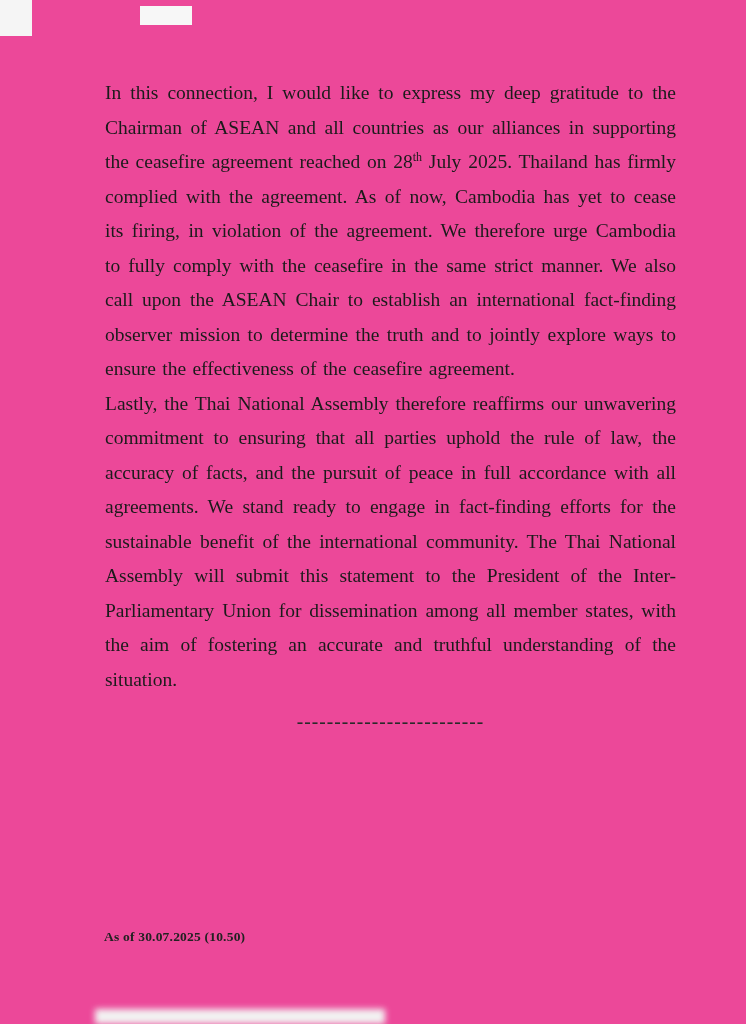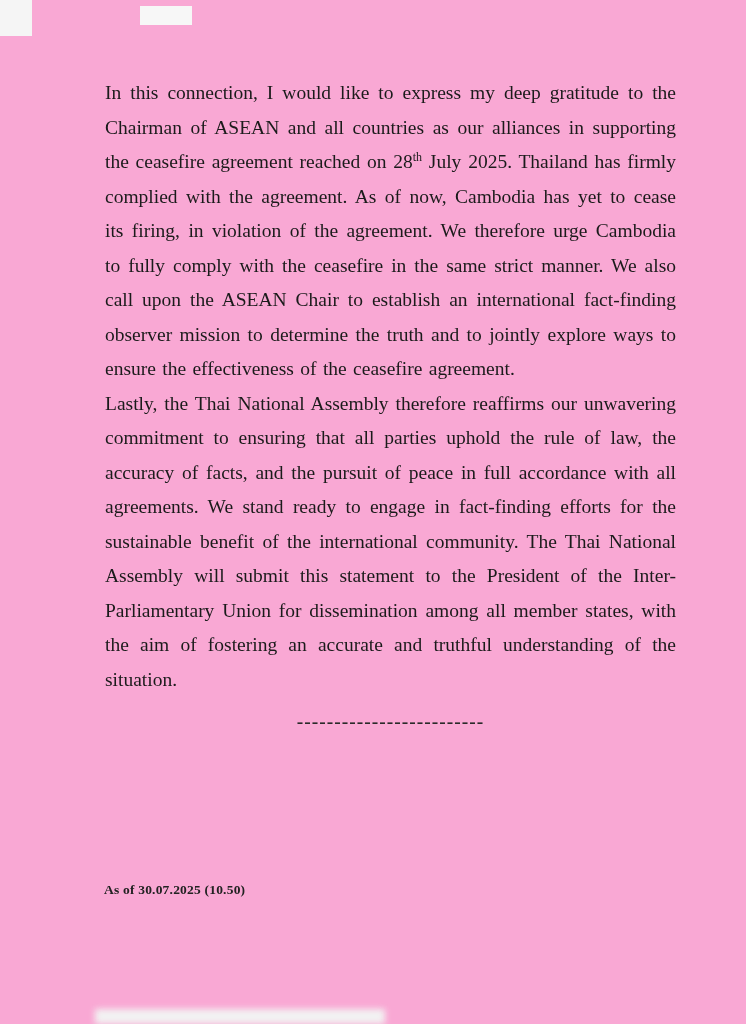--- a/index.html
+++ b/index.html
@@ -4,21 +4,21 @@
 <style>
   html, body {
     margin: 0;
     padding: 0;
     background: #e9e9e9;
   }
   .page {
     position: relative;
     width: 746px;
     height: 1024px;
-    background: #f9a8d4;
+    background: #ec4899;
     overflow: hidden;
     font-family: "Liberation Serif", "DejaVu Serif", serif;
     color: #1b1b1b;
   }
   .content {
     position: absolute;
     top: 0;
     left: 0;
     width: 746px;
     padding: 76px 70px 0 105px;
@@ -45,21 +45,21 @@
     line-height: 34.5px;
     text-align: center;
     font-weight: 700;
     letter-spacing: 1px;
     color: #2a2a2a;
     user-select: none;
   }
   .footer-note {
     position: absolute;
     left: 104px;
-    top: 882px;
+    top: 929px;
     font-size: 13.5px;
     font-weight: 600;
     letter-spacing: 0.2px;
     color: #222222;
   }
   .artifact {
     position: absolute;
     pointer-events: none;
   }
   .artifact-top-corner {

